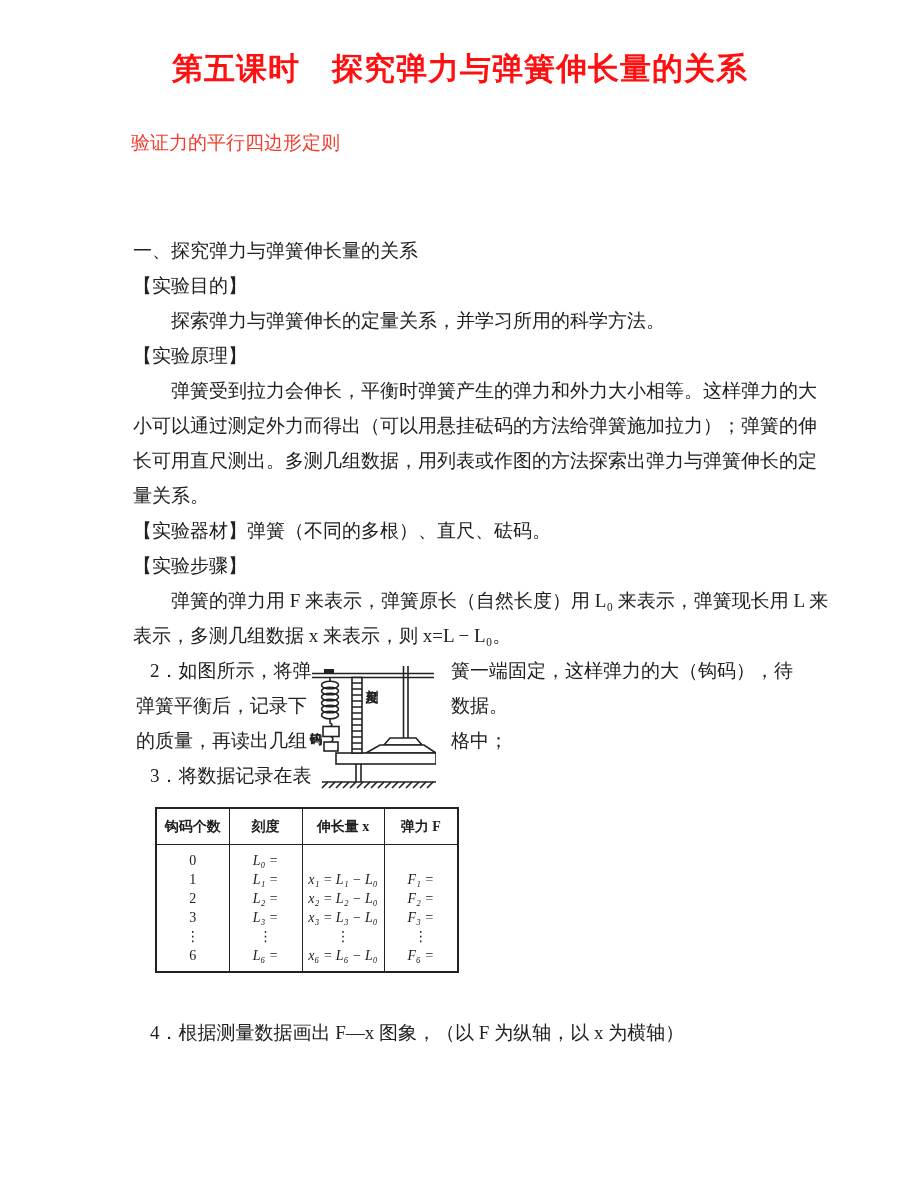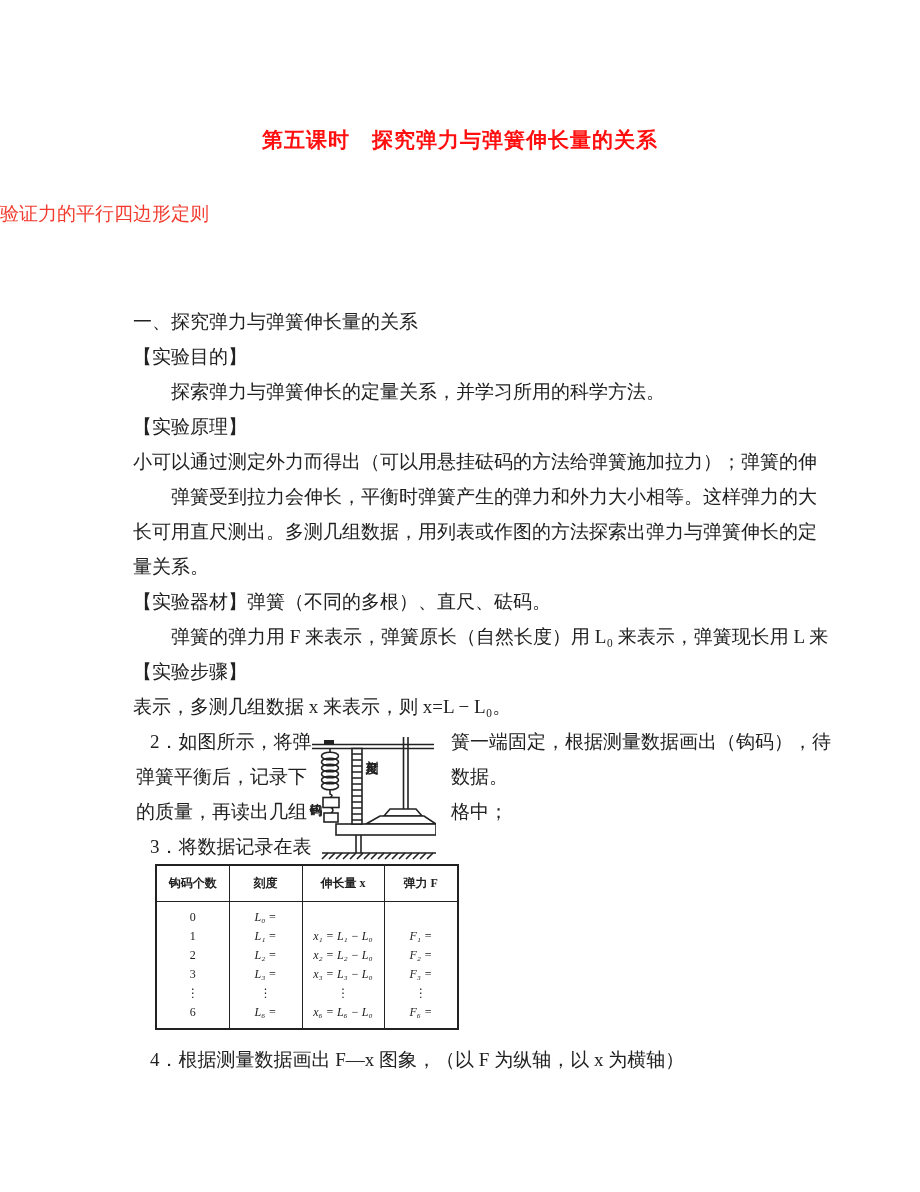--- a/index.html
+++ b/index.html
@@ -10,28 +10,28 @@
   }
   *{box-sizing:border-box;}
   html,body{margin:0;padding:0;background:#ffffff;}
   .page{
     width:920px;height:1192px;background:#ffffff;overflow:hidden;
     font-family:"Liberation Serif","DejaVu Serif",serif;
     color:var(--color-body);
     position:relative;
   }
   .title{
-    margin:0;padding-top:119px;
+    margin:0;padding-top:48px;
     text-align:center;
-    font-size:21px;font-weight:bold;line-height:42px;
+    font-size:31px;font-weight:bold;line-height:42px;
     color:var(--color-title);
     letter-spacing:1px;
   }
   .subtitle{
-    margin-top:41px;
+    margin-top:41px;margin-left:131px;
     font-size:19px;line-height:24px;
     color:var(--color-subtitle);
   }
   .body{
     margin-top:78px;margin-left:133px;margin-right:84px;
     font-size:19px;line-height:35px;
   }
   .line{white-space:nowrap;}
   .indent{padding-left:38px;}
   .step{padding-left:17px;}
@@ -44,73 +44,73 @@
   .figure svg{display:block;}
   .v-label{
     position:absolute;
     writing-mode:vertical-rl;text-orientation:upright;
     font-weight:bold;font-size:12.5px;line-height:13px;letter-spacing:1px;
     color:var(--color-line);
   }
   .v-label.ruler{left:55px;top:13px;height:52px;}
   .v-label.weights{left:-1px;top:56px;height:32px;}
   .data-table{
-    margin-left:22px;
+    margin-top:14px;margin-left:22px;
     border-collapse:collapse;
     width:302px;
     border:2px solid var(--color-line);
-    font-size:12px;
+    font-size:14px;
     table-layout:fixed;
   }
   .data-table th{
     font-weight:bold;
     border-bottom:1.5px solid var(--color-line);
     height:26px;padding:0;text-align:center;
   }
   .data-table th + th, .data-table td + td{
     border-left:1.5px solid var(--color-line);
   }
   .data-table td{
     height:19px;padding:0;text-align:center;line-height:19px;
   }
   .data-table tbody tr:first-child td{padding-top:6px;}
   .data-table tbody tr:last-child td{padding-bottom:6px;}
   .data-table td.math{font-style:italic;}
   .col-w1{width:73px;} .col-w2{width:73px;} .col-w3{width:82px;} .col-w4{width:74px;}
   .fig-stroke{stroke:var(--color-line);stroke-width:1.6;fill:none;}
   .fig-fill{fill:var(--color-line);stroke:none;}
   .fig-white{fill:#ffffff;stroke:var(--color-line);stroke-width:1.6;}
-  .step4{margin-top:12px;}
+  .step4{margin-top:42px;}
 </style>
 </head>
 <body>
 
 <div class="page">
 
   <h1 class="title">第五课时　探究弹力与弹簧伸长量的关系</h1>
 
   <div class="subtitle">验证力的平行四边形定则</div>
 
   <div class="body">
 
     <div class="line">一、探究弹力与弹簧伸长量的关系</div>
 
     <div class="line">【实验目的】</div>
     <div class="line indent">探索弹力与弹簧伸长的定量关系，并学习所用的科学方法。</div>
 
     <div class="line">【实验原理】</div>
+    <div class="line indent">弹簧受到拉力会伸长，平衡时弹簧产生的弹力和外力大小相等。这样弹力的大</div>
     <div class="line">小可以通过测定外力而得出（可以用悬挂砝码的方法给弹簧施加拉力）；弹簧的伸</div>
-    <div class="line indent">弹簧受到拉力会伸长，平衡时弹簧产生的弹力和外力大小相等。这样弹力的大</div>
     <div class="line">长可用直尺测出。多测几组数据，用列表或作图的方法探索出弹力与弹簧伸长的定</div>
     <div class="line">量关系。</div>
 
     <div class="line">【实验器材】弹簧（不同的多根）、直尺、砝码。</div>
 
+    <div class="line">【实验步骤】</div>
     <div class="line indent">弹簧的弹力用 F 来表示，弹簧原长（自然长度）用 L₀ 来表示，弹簧现长用 L 来</div>
-    <div class="line">【实验步骤】</div>
     <div class="line">表示，多测几组数据 x 来表示，则 x=L − L₀。</div>
 
 
     <div class="figure-row">
       <div class="col-left">
         <div class="line step">2．如图所示，将弹</div>
         <div class="line">弹簧平衡后，记录下</div>
         <div class="line">的质量，再读出几组</div>
         <div class="line step">3．将数据记录在表</div>
       </div>
@@ -163,21 +163,21 @@
             <rect class="fig-white" x="13" y="60.5" width="16" height="10"></rect>
             <path class="fig-stroke" d="M21 70.5 q4 2.5 0 5.5"></path>
             <rect class="fig-white" x="14" y="76" width="14" height="9"></rect>
           </g>
         </svg>
         <div class="v-label ruler">刻度尺</div>
         <div class="v-label weights">钩码</div>
       </div>
 
       <div class="col-right">
-        <div class="line">簧一端固定，根据测量数据画出（钩码），待</div>
+        <div class="line">簧一端固定，这样弹力的大（钩码），待</div>
         <div class="line">数据。</div>
         <div class="line">格中；</div>
       </div>
     </div>
 
     <table class="data-table">
       <thead>
         <tr>
           <th class="col-w1">钩码个数</th>
           <th class="col-w2">刻度</th>

